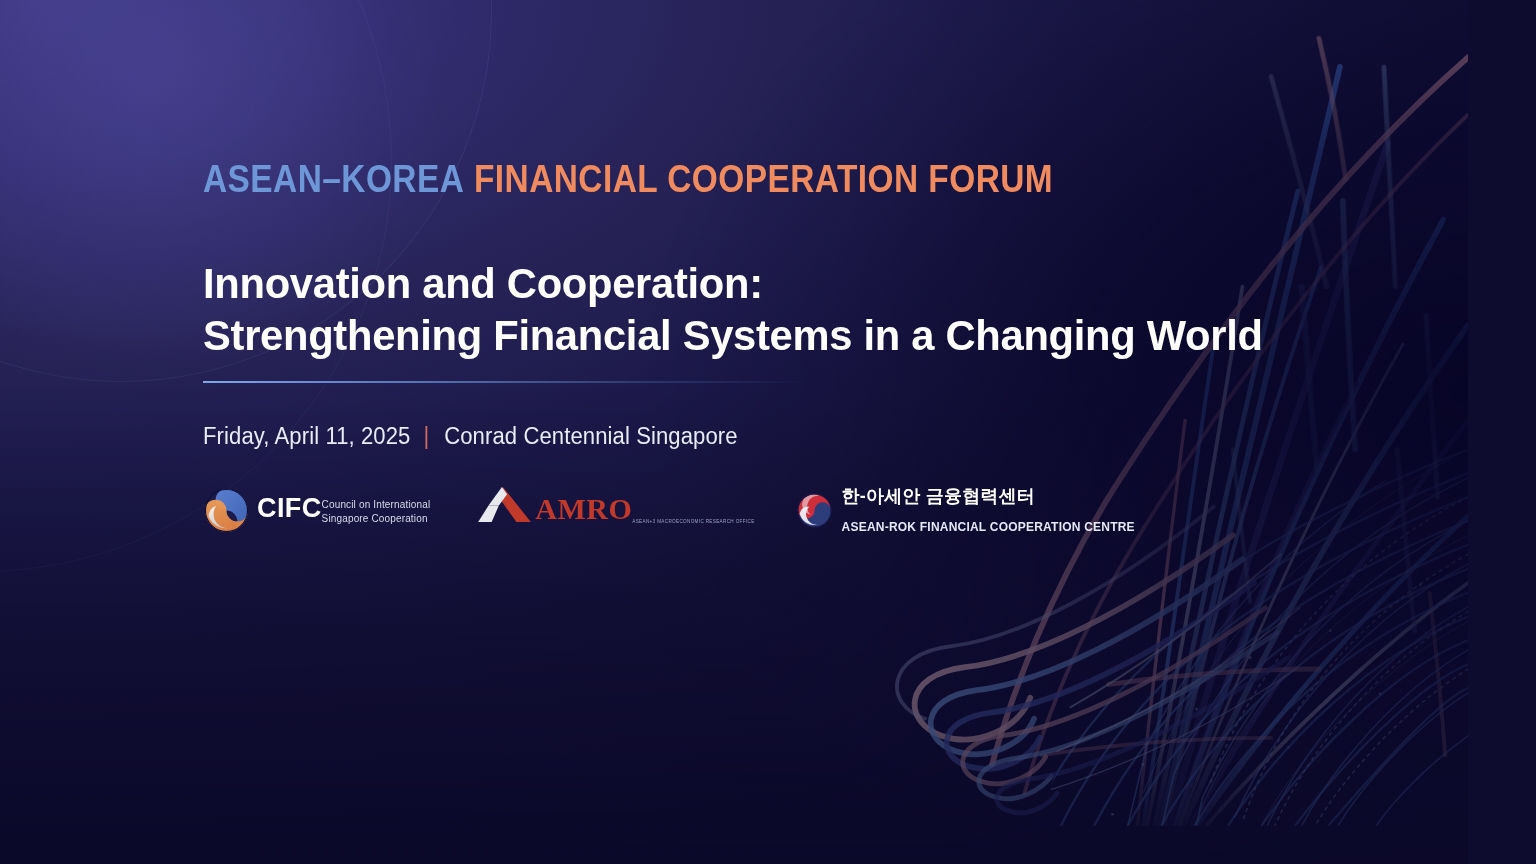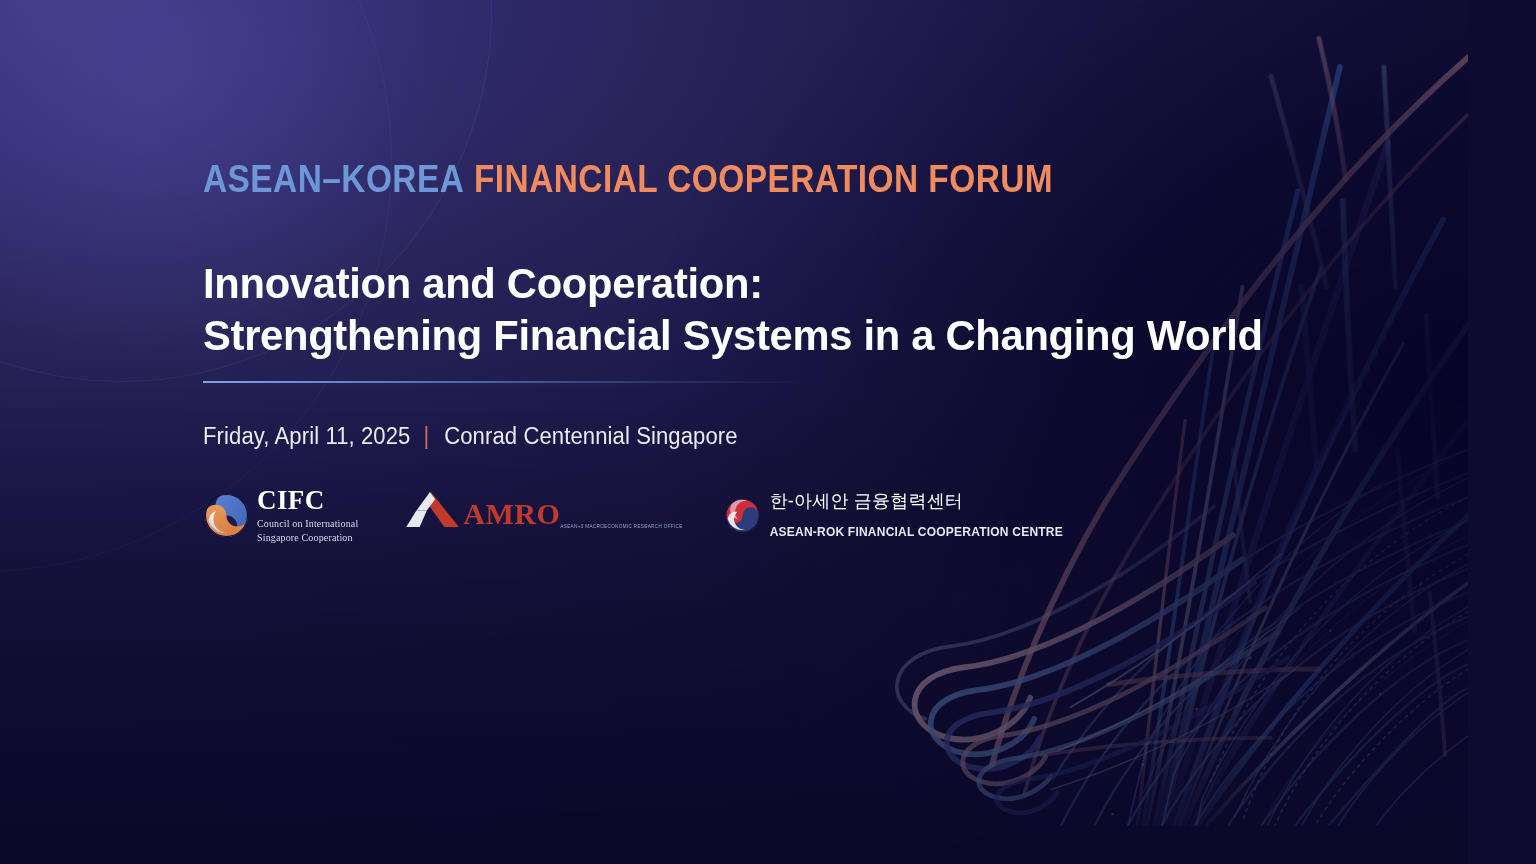--- a/index.html
+++ b/index.html
@@ -142,21 +142,21 @@
     top: 487px;
     left: 0;
     display: flex;
     align-items: center;
   }
   .logo { display: flex; align-items: center; }
 
   
   .logo-cifc { margin-right: 43px; }
   .cifc-mark { width: 47px; height: 47px; margin-right: 7px; }
-  .cifc-text { display: flex; flex-direction: column; justify-content: center; font-family: Liberation Serif, serif; }
+  .cifc-text { display: flex; flex-direction: row; justify-content: center; }
   .cifc-name {
     color: #ffffff;
     font-weight: 700;
     font-size: 27px;
     letter-spacing: 0.4px;
     line-height: 1;
   }
   .cifc-sub {
     color: #d8dcec;
     font-size: 10px;
@@ -190,21 +190,21 @@
     letter-spacing: 0.35px;
     margin-top: 3px;
     white-space: nowrap;
   }
 
   
   .arkfcc-mark { width: 37px; height: 37px; margin-right: 9px; }
   .arkfcc-text { display: flex; flex-direction: column; }
   .arkfcc-name {
     color: #ffffff;
-    font-weight: 400;
+    font-weight: 700;
     font-size: 18px;
     letter-spacing: 0.2px;
     line-height: 1.1;
     white-space: nowrap;
   }
   .arkfcc-sub {
     color: #e6e9f6;
     font-weight: 700;
     font-size: 12px;
     letter-spacing: 0.22px;

